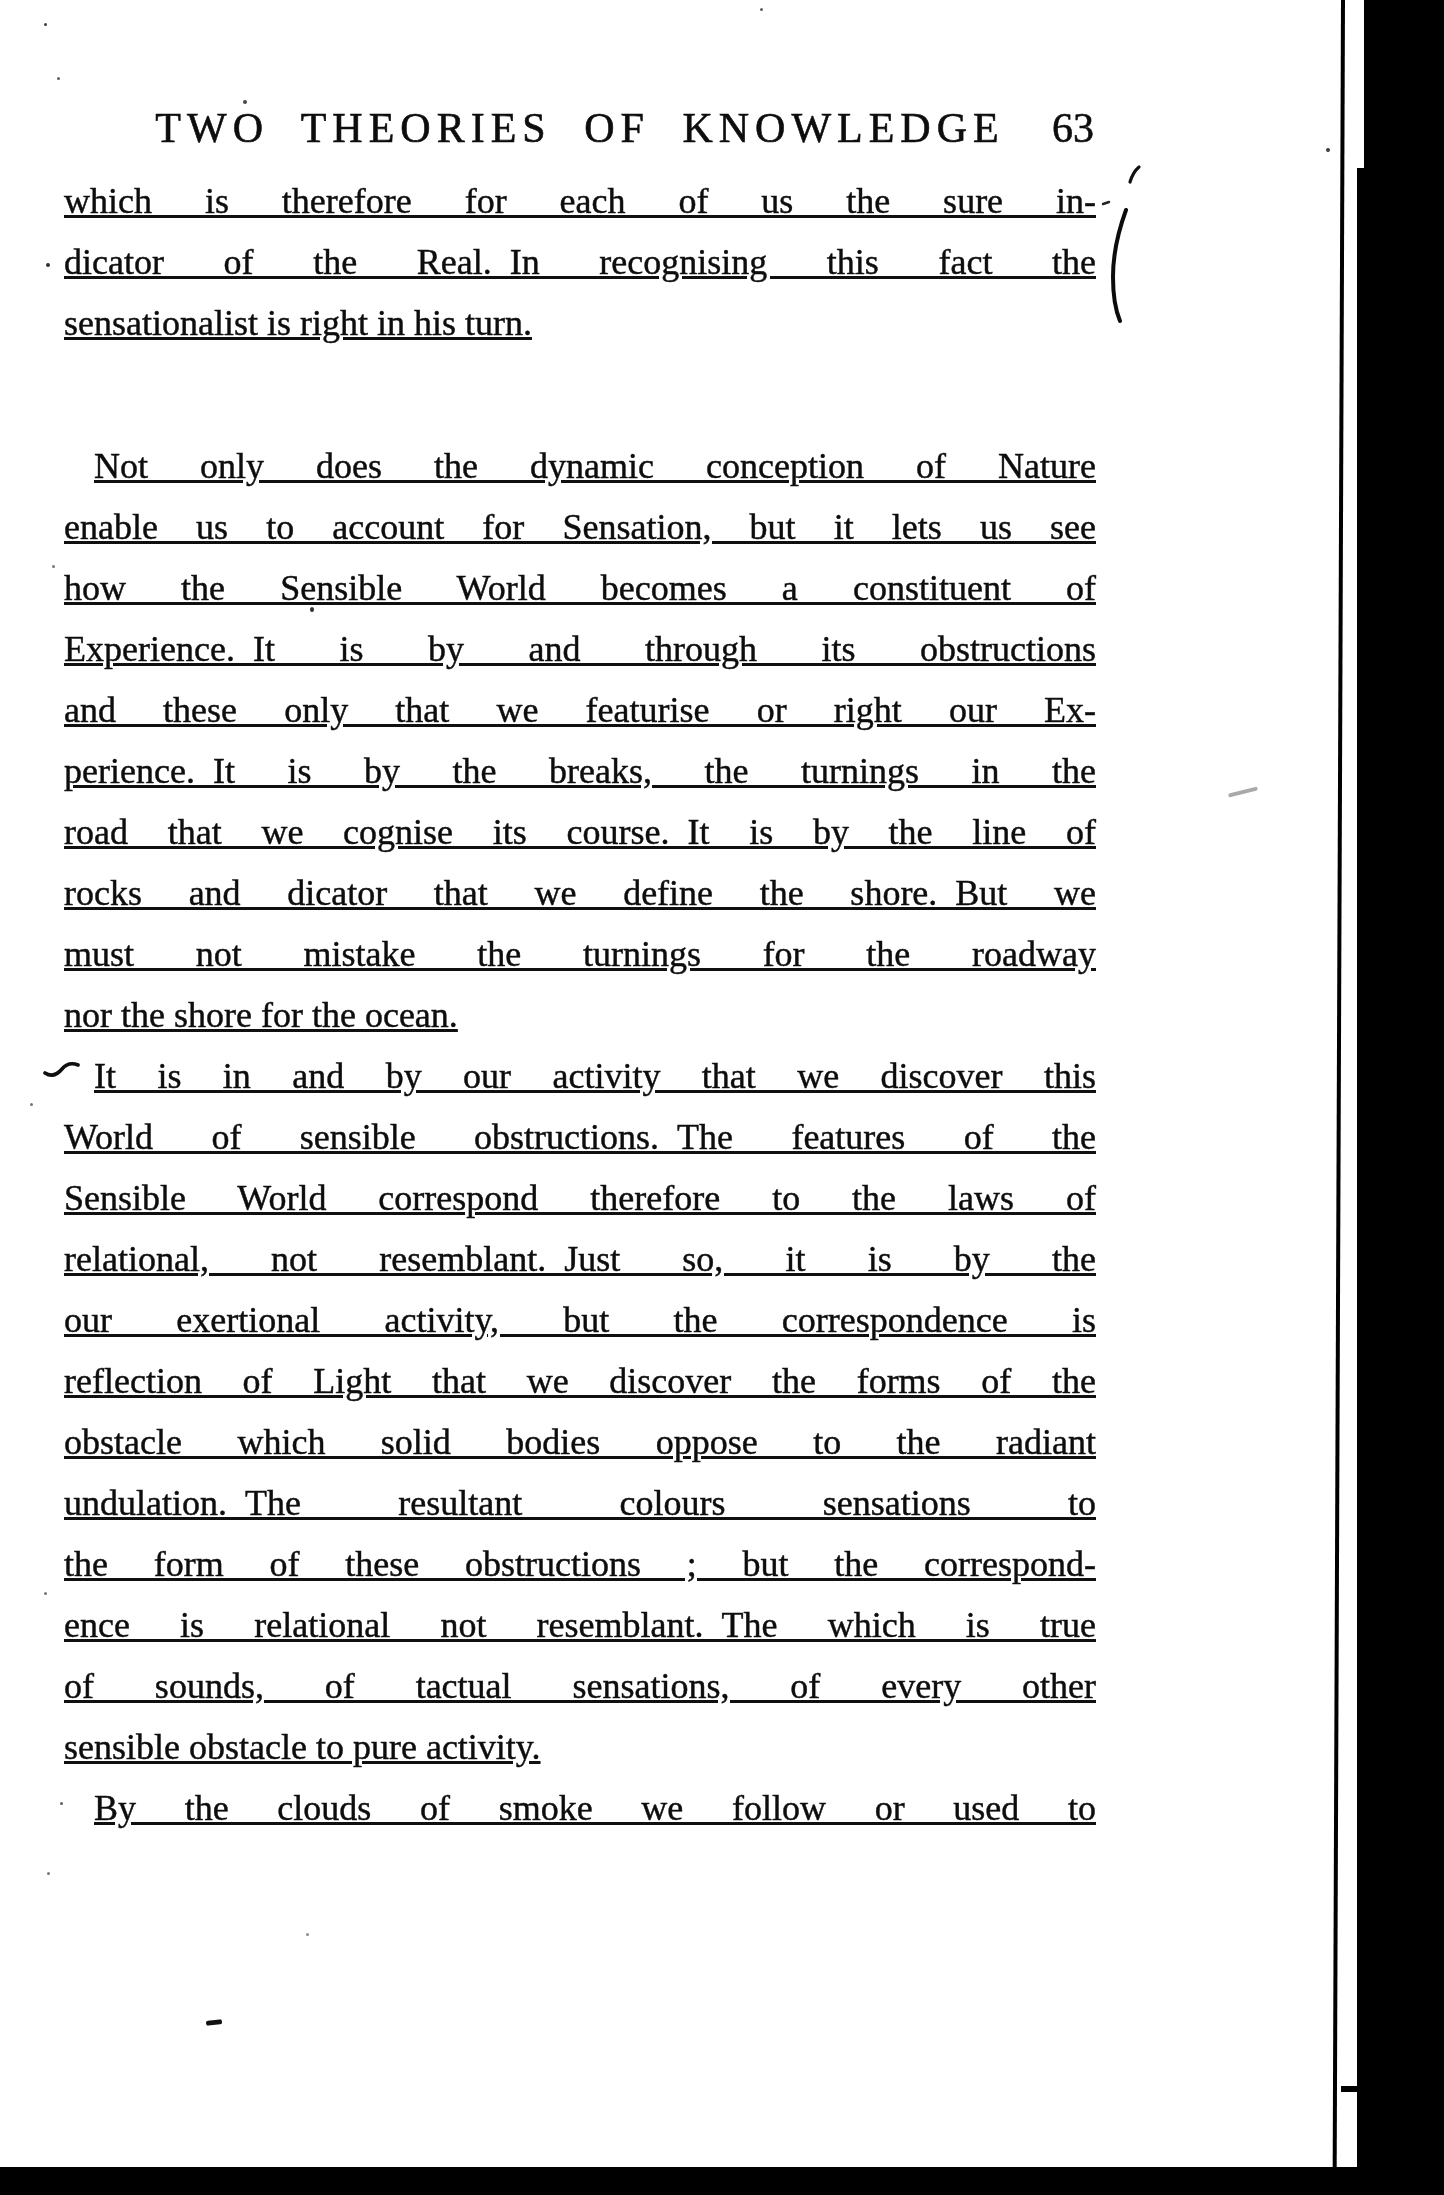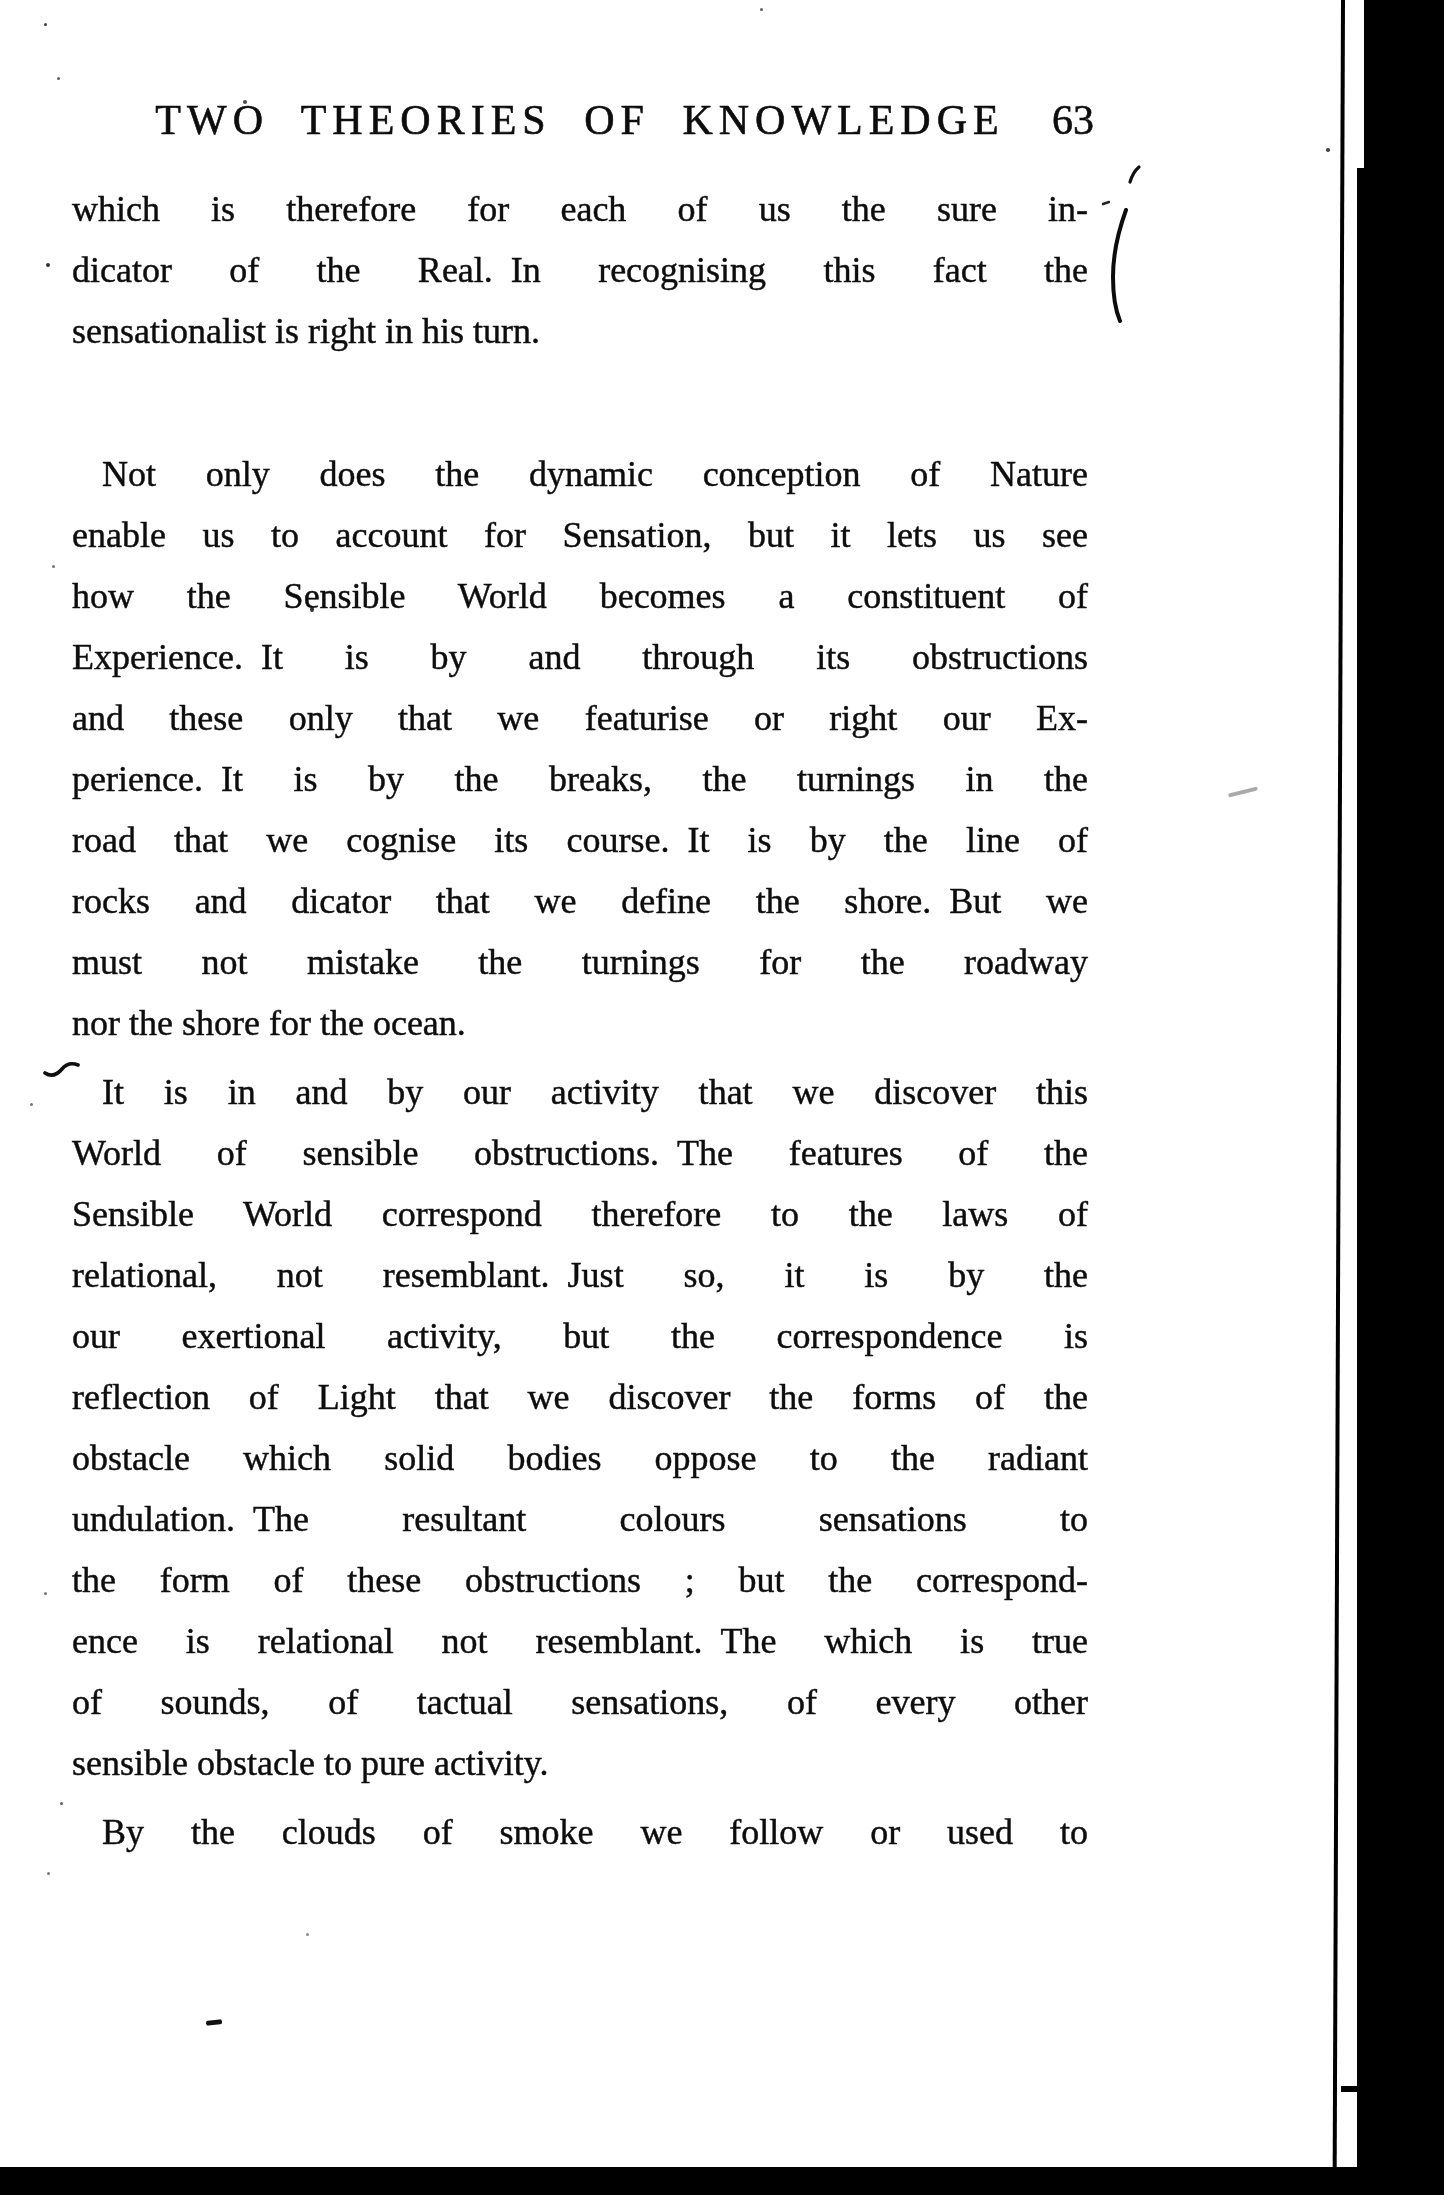--- a/index.html
+++ b/index.html
@@ -9,21 +9,21 @@
     background: #ffffff;
     overflow: hidden;
     font-family: "Liberation Serif", "DejaVu Serif", serif;
     color: #0d0d0d;
   }
   .page { position: absolute; inset: 0; }
 
   
   .page-header {
     position: absolute;
-    left: 64px; top: 96px; width: 1032px; height: 48px;
+    left: 64px; top: 104px; width: 1032px; height: 48px;
   }
   .running-title {
     display: block;
     text-align: center;
     font-size: 42px;
     letter-spacing: 6px;
     word-spacing: 16px;
     -webkit-text-stroke: 0.6px #0d0d0d;
     white-space: nowrap;
   }
@@ -35,21 +35,21 @@
   }
 
   
   .text-block {
     position: absolute;
     left: 64px; top: 171px; width: 1032px;
     font-size: 36px;
     line-height: 61px;
     -webkit-text-stroke: 0.45px #101010;
   }
-  .paragraph { margin: 8px; }
+  .paragraph { margin: 0; text-decoration: underline; }
   .paragraph.space-before { margin-top: 82px; }
   .text-line {
     text-align: justify;
     text-align-last: left;
     white-space: normal;
   }
   .text-line.just { text-align-last: justify; }
   .text-line.indent { text-indent: 30px; }
 
   

